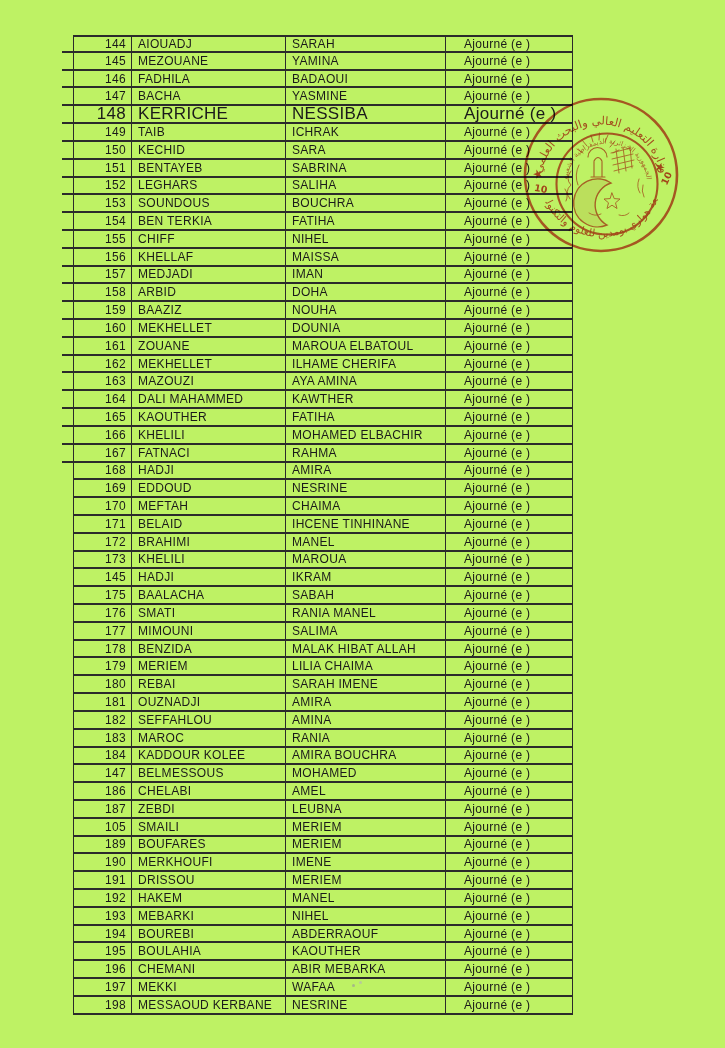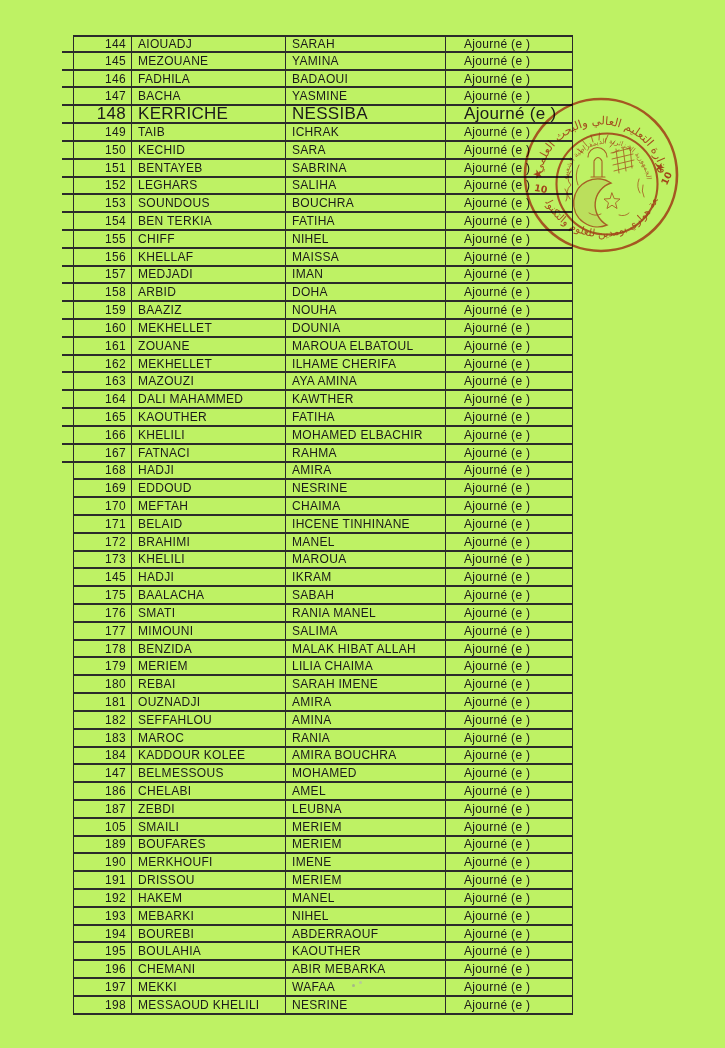--- a/index.html
+++ b/index.html
@@ -317,21 +317,21 @@
       <div class="c last">CHEMANI</div>
       <div class="c first">ABIR MEBARKA</div>
       <div class="c status">Ajourné (e )</div>
       <div class="stub"></div>
       <div class="c num">197</div>
       <div class="c last">MEKKI</div>
       <div class="c first">WAFAA</div>
       <div class="c status">Ajourné (e )</div>
       <div class="stub"></div>
       <div class="c num">198</div>
-      <div class="c last">MESSAOUD KHELILI</div>
+      <div class="c last">MESSAOUD KERBANE</div>
       <div class="c first">NESRINE</div>
       <div class="c status">Ajourné (e )</div>
     </div>
 
   <svg class="stamp" width="164" height="164" viewBox="0 0 164 164" aria-hidden="true" style="color: rgb(214, 60, 48);">
     <defs>
       <path id="arcTop" d="M 21 92.6 A 61 61 0 1 1 143 92.6"></path>
       <path id="arcBottom" d="M 25.8 108.2 A 62 62 0 0 0 138.2 108.2"></path>
       <path id="arcInner" d="M 48.2 94.5 A 40 40 0 1 1 127.8 94.5"></path>
     </defs>

